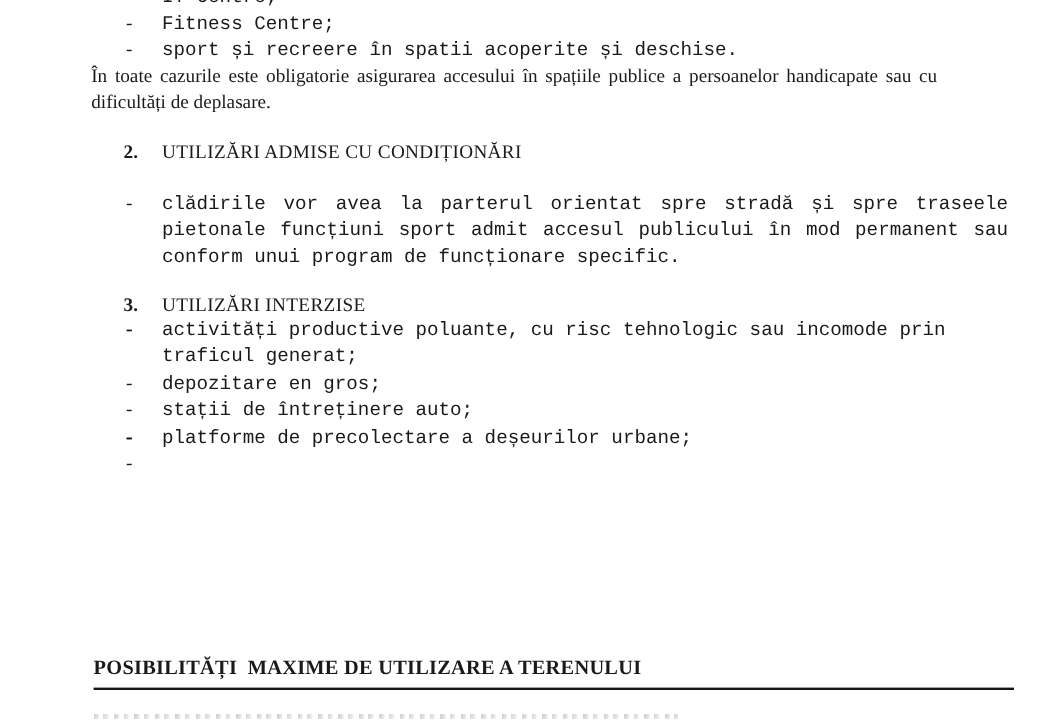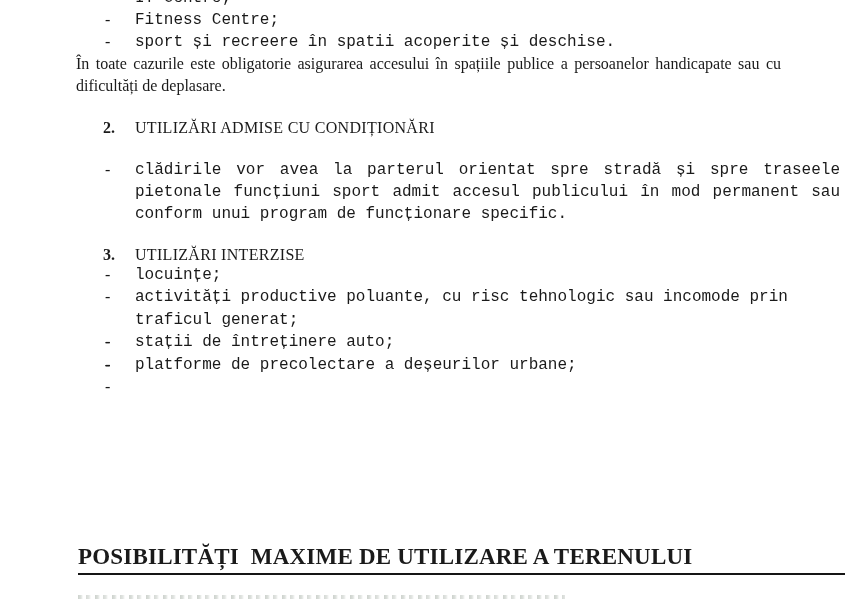--- a/index.html
+++ b/index.html
@@ -52,21 +52,21 @@
     margin-left: 135px;
     letter-spacing: 0.3px;
   }
 
   .list-tight { line-height: 22.4px; }
 
   .footer-heading {
     left: 78px;
     width: 767px;
     font-weight: bold;
-    font-size: 23px;
+    font-size: 17px;
     letter-spacing: 0.2px;
     line-height: 22px;
     padding-bottom: 5px;
     border-bottom: 2px solid #151515;
     white-space: pre-wrap;
   }
 
   
   .cutline {
     position: absolute;
@@ -117,28 +117,28 @@
   </div>
 
   <div class="abs heading" style="top:222px">
     <span class="num">3.</span>
     <div class="title">UTILIZĂRI INTERZISE</div>
   </div>
 
   <div class="abs list-tight" style="top:264px">
     <div class="row">
       <span class="dash">-</span>
-      <div class="txt">locuințe;</div>
     </div>
     <div class="row">
       <span class="dash">-</span>
       <div class="txt">activități productive poluante, cu risc tehnologic sau incomode prin traficul generat;</div>
     </div>
     <div class="row">
       <span class="dash">-</span>
+      <div class="txt">depozitare en gros;</div>
     </div>
     <div class="row">
       <span class="dash">-</span>
       <div class="txt">stații de întreținere auto;</div>
     </div>
     <div class="row">
       <span class="dash">-</span>
     </div>
     <div class="row">
       <span class="dash">-</span>

